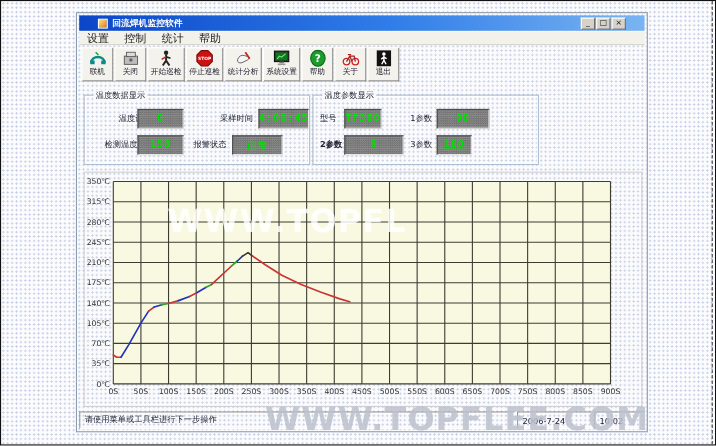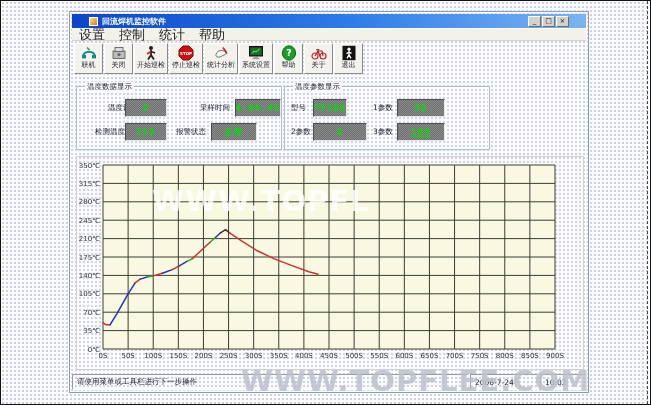--- a/index.html
+++ b/index.html
@@ -25,21 +25,21 @@
     display:flex; align-items:center; padding:0 17px; color:#fff;
   }
   .app-icon { width:9px; height:9px; background:linear-gradient(135deg,#ffe27a,#e07818); border:1px solid #fff; margin-right:4px; }
   .title-text { font-size:8px; font-weight:bold; flex:1; white-space:nowrap; overflow:hidden; }
   .winbtn {
     width:13px; height:11px; margin-left:1px; background:#d6d2ca;
     border:1px solid; border-color:#fff #6d6d6d #6d6d6d #fff;
     font-size:7px; line-height:8px; text-align:center; color:#111; cursor:default;
   }
   .menubar { position:absolute; left:2px; top:17px; right:2px; height:12px; display:flex; align-items:center; background:#f2f1ea; border-bottom:1px solid #d8d6cc; }
-  .menu-item { font-size:13px; color:#222; padding:4px 7px; }
+  .menu-item { font-size:10px; color:#222; padding:4px 7px; }
 
   .toolbar { position:absolute; left:2px; top:30px; right:2px; height:33px; display:flex; align-items:flex-start; padding:1px 2px; gap:1px; }
   .tool-btn {
     display:inline-flex; flex-direction:column; align-items:center; justify-content:flex-start;
     min-width:29px; height:31px; padding:1px 2px 0 2px; background:#f3f2ec;
     border:1px solid; border-color:#fff #8a8a8a #8a8a8a #fff;
   }
   .tool-btn .ticon { width:16px; height:16px; }
   .tool-btn .tlabel { font-size:7px; color:#223; white-space:nowrap; line-height:9px; }
 
@@ -207,24 +207,24 @@
       <span class="fld-label" style="left:99px; top:40px;">报警状态</span>
       <div class="lcd" style="left:134px; top:36px; width:46px;">正常</div>
     </div>
 
     <div class="groupbox gb-right">
       <span class="gtitle">温度参数显示</span>
       <span class="fld-label" style="left:6px; top:16px;">型号</span>
       <div class="lcd" style="left:28px; top:12px; width:34px;">TF360</div>
       <span class="fld-label" style="left:88px; top:16px;">1参数</span>
       <div class="lcd" style="left:112px; top:12px; width:48px;">90</div>
-      <span class="fld-label" style="left:6px; top:40px;">2参数</span>
+      <span class="fld-label" style="left:6px; top:40px;font-weight:bold;">2参数</span>
       <div class="lcd" style="left:28px; top:36px; width:54px;">0</div>
       <span class="fld-label" style="left:88px; top:40px;">3参数</span>
-      <div class="lcd" style="left:112px; top:36px; width:48px;text-decoration:underline;">160</div>
+      <div class="lcd" style="left:112px; top:36px; width:32px;text-decoration:underline;">160</div>
     </div>
 
     <div class="chart-panel">
       <svg id="chart-svg" width="506" height="212">
           <rect x="26" y="8" width="452" height="184" fill="#f9f9e2"></rect>
           <line x1="26" y1="192" x2="478" y2="192" stroke="#3c3c34" stroke-width="1"></line>
           <text x="23" y="194.5" text-anchor="end" font-size="7" fill="#333333">0℃</text>
           <line x1="26" y1="173.6" x2="478" y2="173.6" stroke="#3c3c34" stroke-width="1"></line>
           <text x="23" y="176.1" text-anchor="end" font-size="7" fill="#333333">35℃</text>
           <line x1="26" y1="155.2" x2="478" y2="155.2" stroke="#3c3c34" stroke-width="1"></line>

